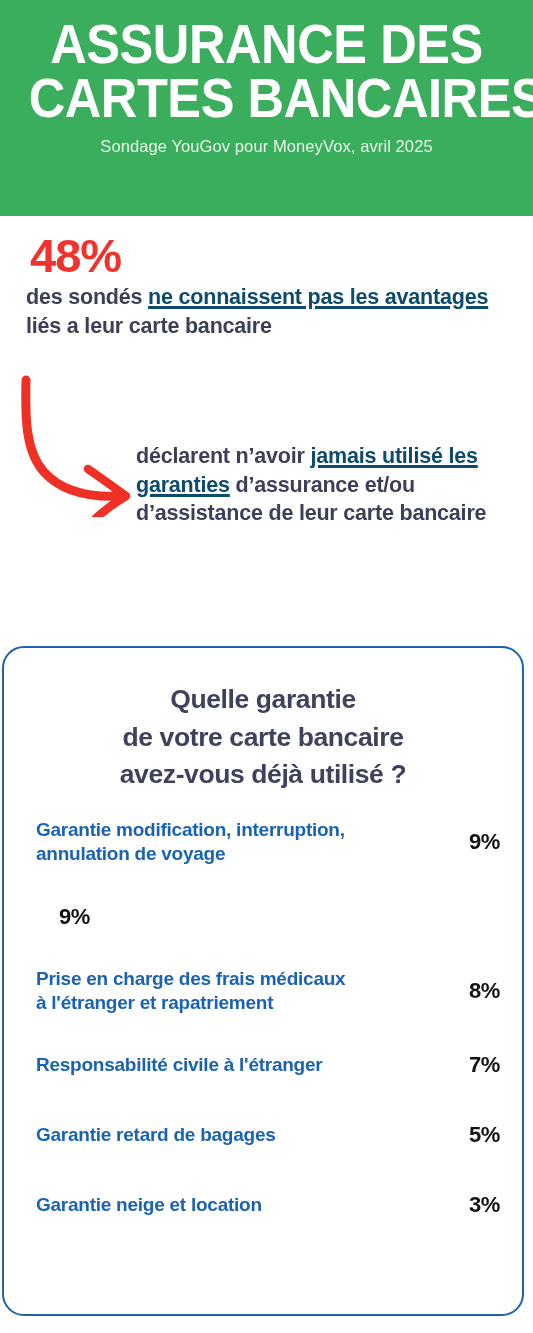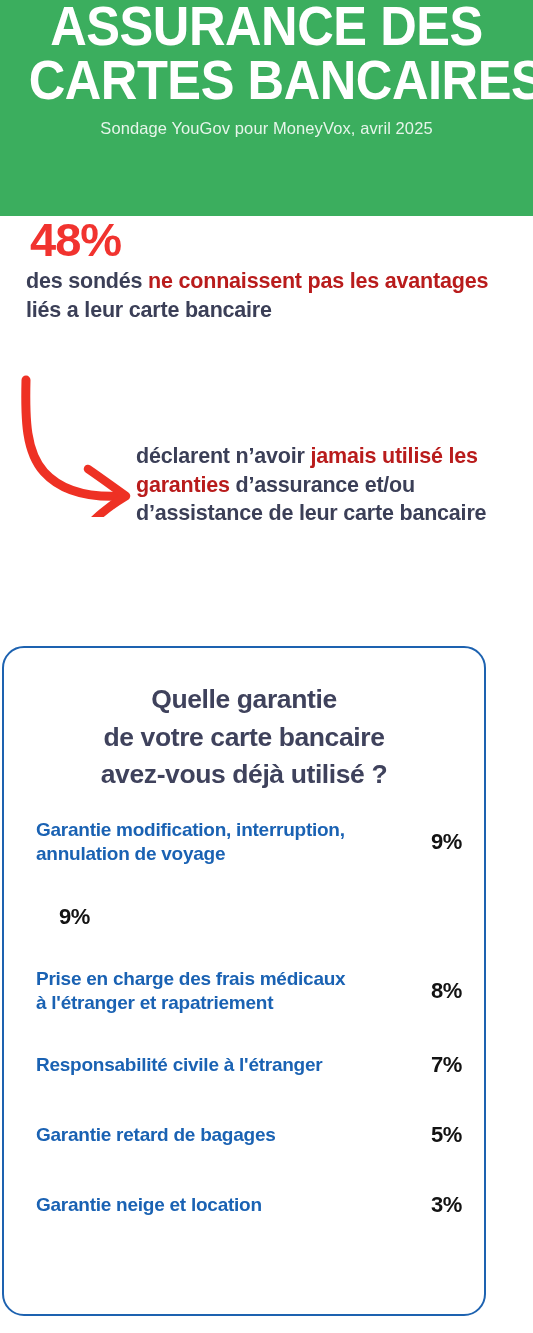--- a/index.html
+++ b/index.html
@@ -19,20 +19,21 @@
 
   
   .header {
     position: absolute;
     left: 0;
     top: 0;
     width: 533px;
     height: 216px;
     background: #3bae5e;
     box-sizing: border-box;
+    padding-top: 18px;
     text-align: center;
   }
   .header-title {
     color: #ffffff;
     font-family: "Liberation Sans Narrow", "Liberation Sans", sans-serif;
     font-weight: 700;
     font-size: 55px;
     line-height: 0.98;
     letter-spacing: -0.5px;
     transform: scaleX(0.92);
@@ -49,40 +50,41 @@
     font-size: 16.5px;
     font-weight: 400;
     letter-spacing: 0.1px;
     margin-top: 11px;
   }
 
   
   .stat-48 {
     position: absolute;
     left: 26px;
-    top: 216px;
+    top: 232px;
     width: 490px;
   }
   .big-pct {
     color: #f1332f;
     font-size: 47px;
     font-weight: 800;
     line-height: 1;
     letter-spacing: -1px;
     margin: 0 0 4px 4px;
   }
   .stat-text {
     color: #3b3f57;
     font-size: 21.5px;
     font-weight: 700;
     line-height: 1.33;
     letter-spacing: -0.2px;
   }
   .hl {
-    color: #b91c1c;
+    color: #0c4a6e;
+    text-decoration: underline;
     text-decoration-thickness: 2.5px;
     text-underline-offset: 2px;
   }
   .stat-note {
     color: #4c4f63;
     font-size: 15.5px;
     font-style: italic;
     font-weight: 400;
     margin-top: 7px;
     letter-spacing: -0.1px;
@@ -108,21 +110,21 @@
   .stat-75 .big-pct {
     font-size: 46px;
     margin-bottom: 2px;
   }
 
   
   .card {
     position: absolute;
     left: 2px;
     top: 646px;
-    width: 484px;
+    width: 522px;
     height: 670px;
     box-sizing: border-box;
     border: 2.5px solid #1d62b0;
     border-radius: 22px;
     background: #ffffff;
   }
   .card-title {
     text-align: center;
     color: #3f425c;
     font-size: 26.5px;

